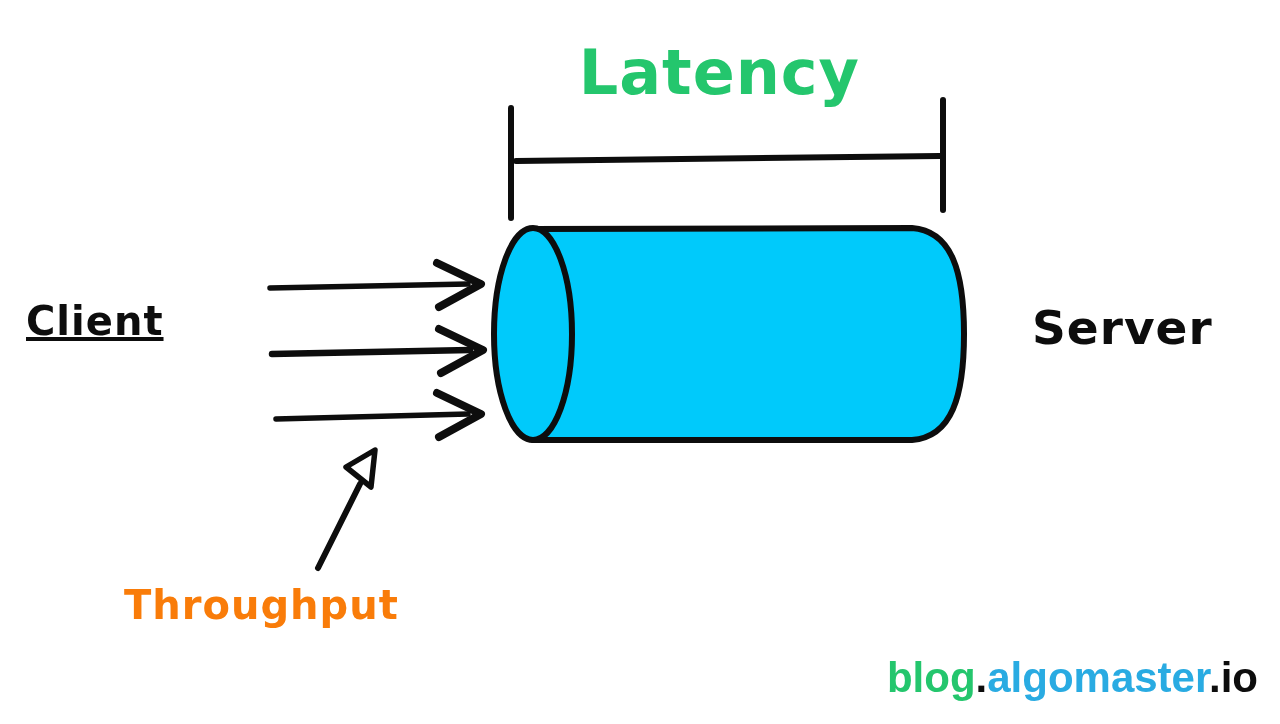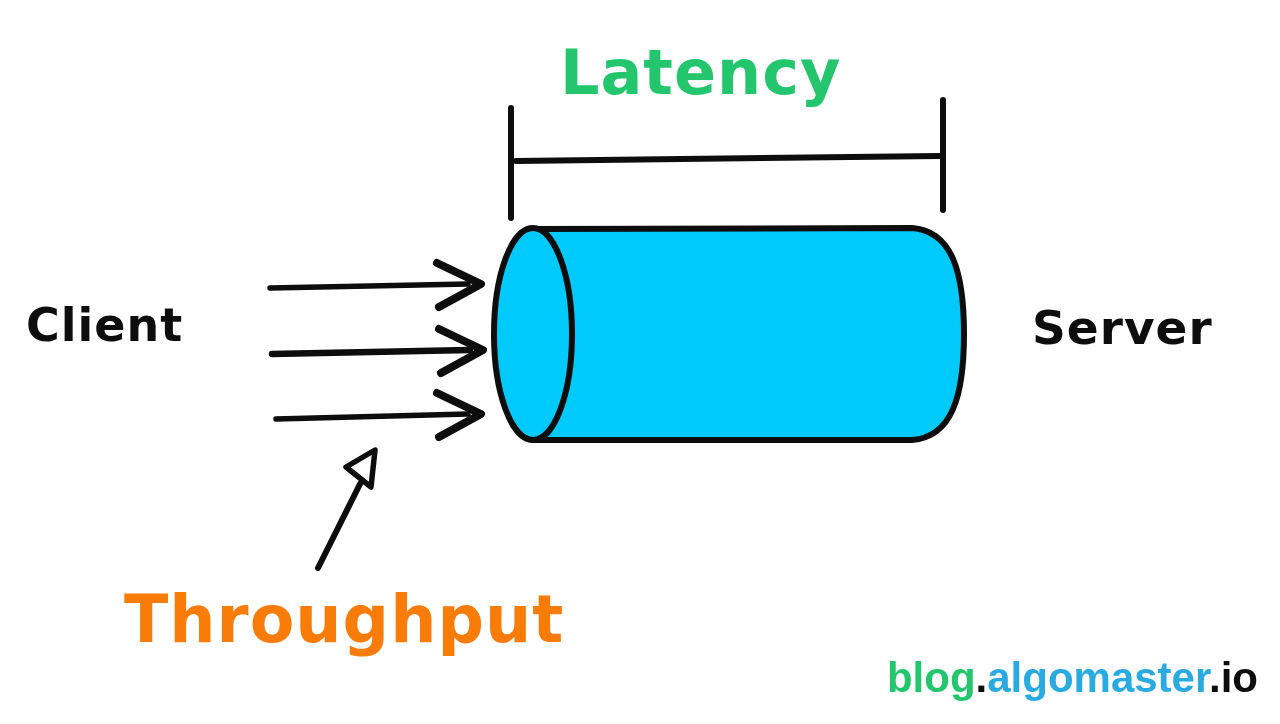--- a/index.html
+++ b/index.html
@@ -38,38 +38,39 @@
     position: absolute;
     font-weight: bold;
     color: var(--ink, #0d0d0d);
     white-space: nowrap;
     letter-spacing: 1px;
   }
   .label-latency {
     left: 560px;
     top: 36px;
     width: 300px;
-    text-align: left;
+    text-align: right;
     font-size: 62px;
     color: var(--green, #24c66d);
   }
   .label-client {
     left: 26px;
     top: 298px;
-    font-size: 46px;
+    font-size: 40px;
+    text-decoration: underline;
   }
   .label-server {
     left: 1032px;
     top: 300px;
     font-size: 47px;
   }
   .label-throughput {
     left: 124px;
     top: 582px;
-    font-size: 65px;
+    font-size: 40px;
     color: var(--orange, #f97c09);
   }
   .watermark {
     position: absolute;
     right: 22px;
     top: 654px;
     font-family: "Liberation Sans", sans-serif;
     font-weight: bold;
     font-size: 42px;
     white-space: nowrap;

